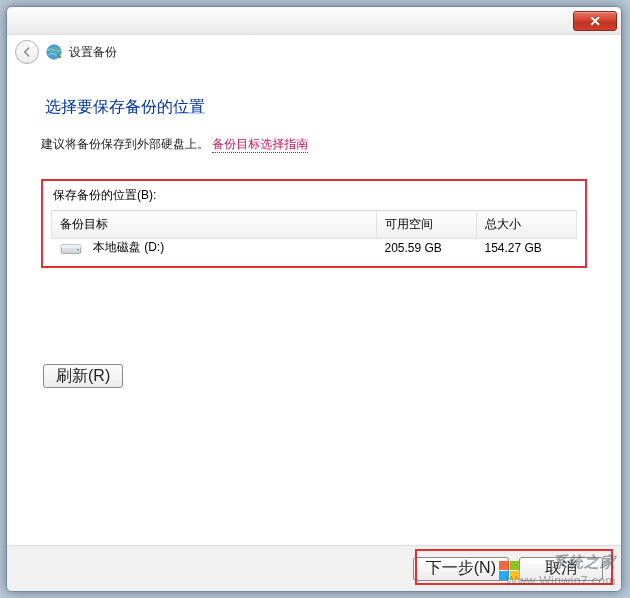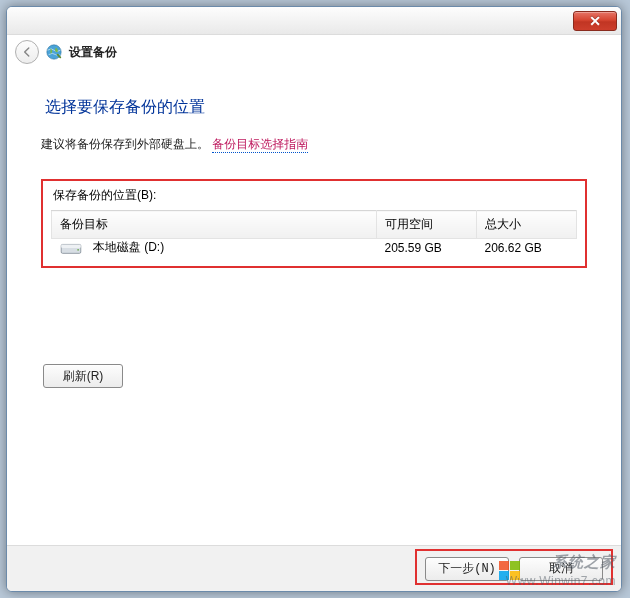--- a/index.html
+++ b/index.html
@@ -69,21 +69,21 @@
     color: #888;
   }
   .back-btn svg { width: 14px; height: 14px; }
   .globe-icon {
     width: 18px;
     height: 18px;
     display: flex;
     align-items: center;
     justify-content: center;
   }
-  .nav-title { color: #222; font-size: 12px; font-weight: bold; }
+  .nav-title { color: #222; font-size: 12px; }
   .content {
     padding: 20px 34px 0 34px;
   }
   .main-heading {
     color: #003399;
     font-size: 16px;
     font-weight: normal;
     margin: 8px 0 18px 4px;
   }
   .recommend-row {
@@ -142,42 +142,42 @@
     margin-top: 96px;
     padding: 0 2px;
   }
   .win-btn {
     min-width: 80px;
     height: 24px;
     padding: 0 12px;
     background: linear-gradient(to bottom, #fdfdfd, #ececec);
     border: 1px solid #8a8a8a;
     border-radius: 3px;
-    font-size: 12px;
+    font-size: 16px;
     color: #222;
     display: inline-flex;
     align-items: center;
     justify-content: center;
     box-shadow: inset 0 1px 0 rgba(255,255,255,0.7);
   }
   .footer {
     position: absolute;
     left: 0;
     right: 0;
     bottom: 0;
     height: 46px;
     background: #f1f1f1;
     border-top: 1px solid #dcdcdc;
     display: flex;
     align-items: center;
     justify-content: flex-end;
     padding: 0 18px;
     gap: 10px;
   }
-  .footer .win-btn { min-width: 84px; font-family: Liberation Mono, monospace; }
+  .footer .win-btn { min-width: 84px; }
   .red-footer-box {
     position: absolute;
     right: 8px;
     bottom: 6px;
     width: 198px;
     height: 36px;
     border: 2px solid #e03030;
     pointer-events: none;
   }
   .watermark-logo {
@@ -269,21 +269,21 @@
               <span class="drive-icon">
                 <svg viewBox="0 0 24 18" width="22" height="16">
                   <rect x="1" y="5" width="22" height="10" rx="1.5" fill="#d8dee4" stroke="#8a949e"></rect>
                   <rect x="1" y="5" width="22" height="4" rx="1.5" fill="#eef1f4"></rect>
                   <circle cx="20" cy="11" r="1" fill="#6aa84f"></circle>
                 </svg>
               </span>
               <span>本地磁盘 (D:)</span>
             </td>
             <td>205.59 GB</td>
-            <td>206.62 GB</td>
+            <td>154.27 GB</td>
           </tr>
         </tbody>
       </table>
     </div>
 
     <div class="button-row">
       <button class="win-btn">刷新(R)</button>
     </div>
 
   </div>

